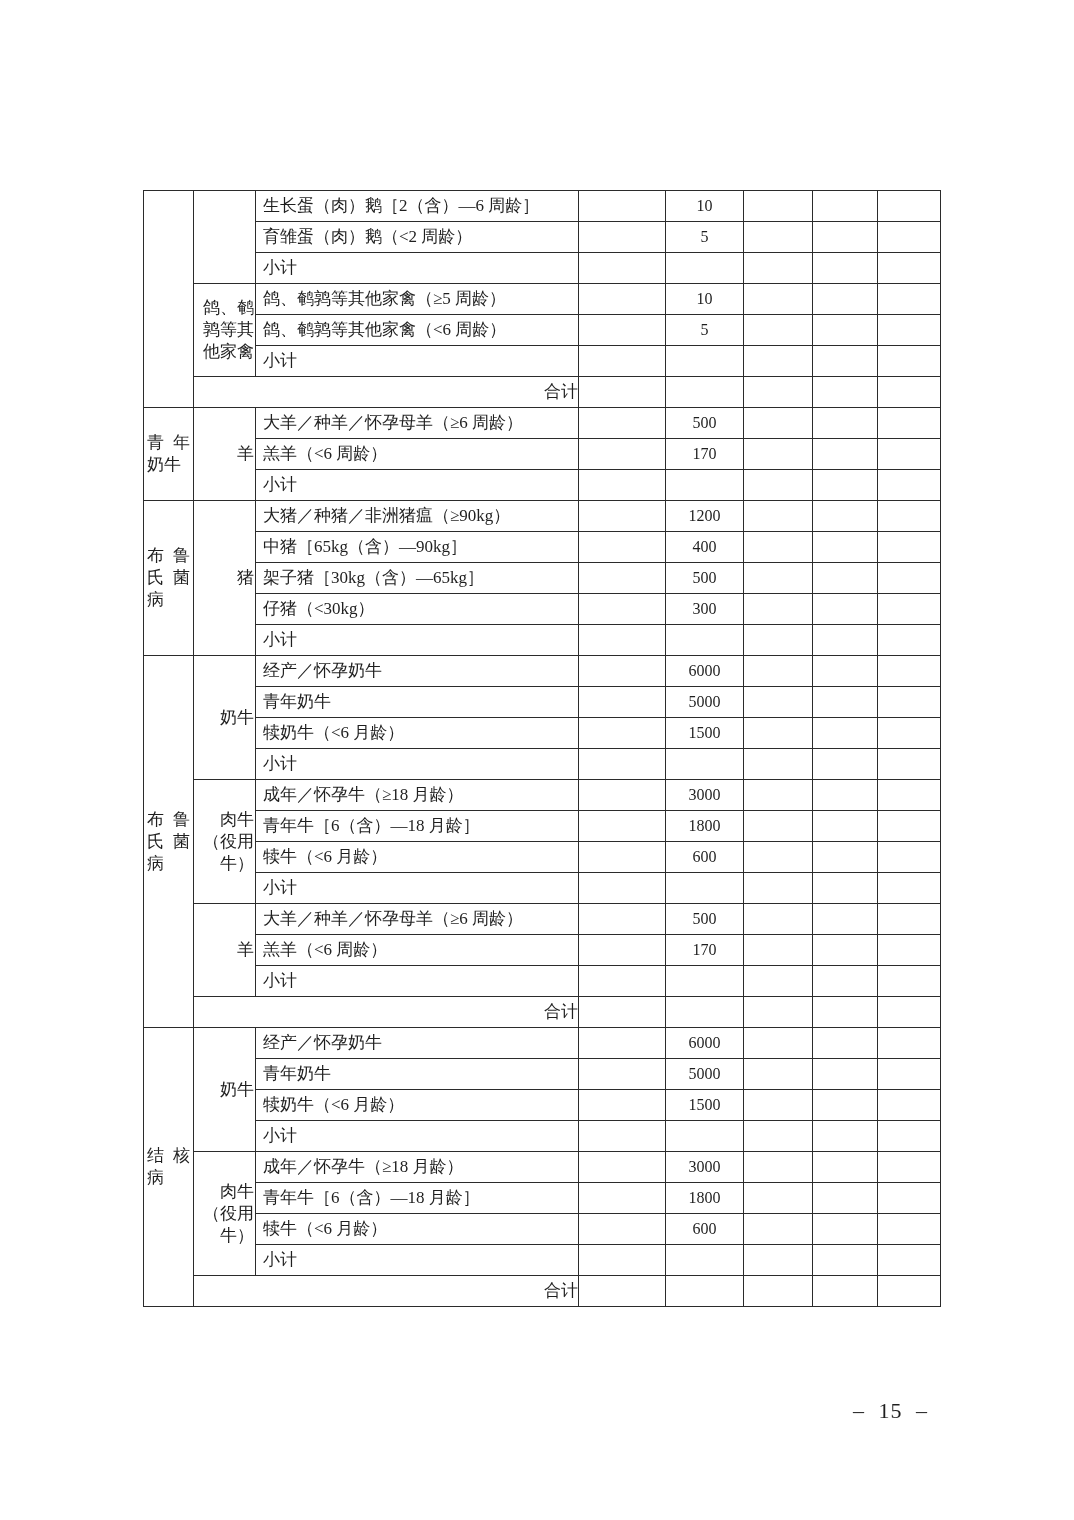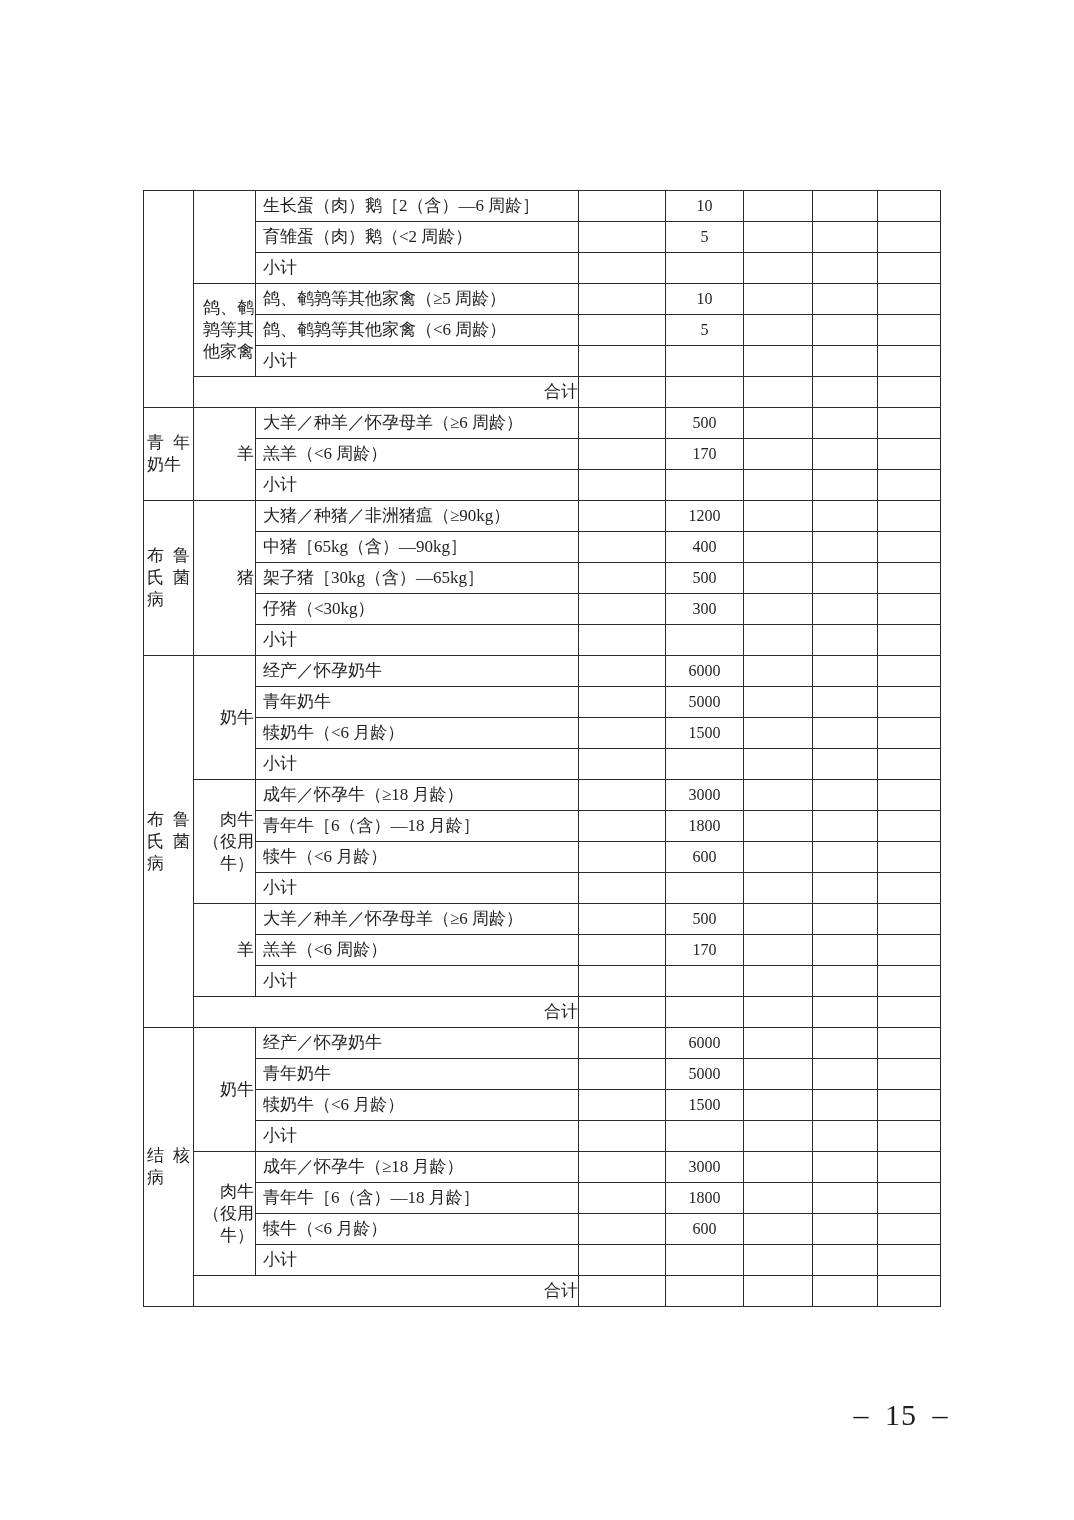--- a/index.html
+++ b/index.html
@@ -49,22 +49,21 @@
   td.c-value {
     text-align: center;
     font-size: 16px;
   }
   td.c-blank { }
   .pagenum {
     position: absolute;
     left: 853px;
     top: 1398px;
     width: 96px;
-    text-align: center;
-    font-size: 30px;
+    font-size: 22px;
     letter-spacing: 1px;
     word-spacing: 7px;
     color: #1f1f1f;
   }
 </style>
 </head>
 <body>
 
 <div class="page">
 

